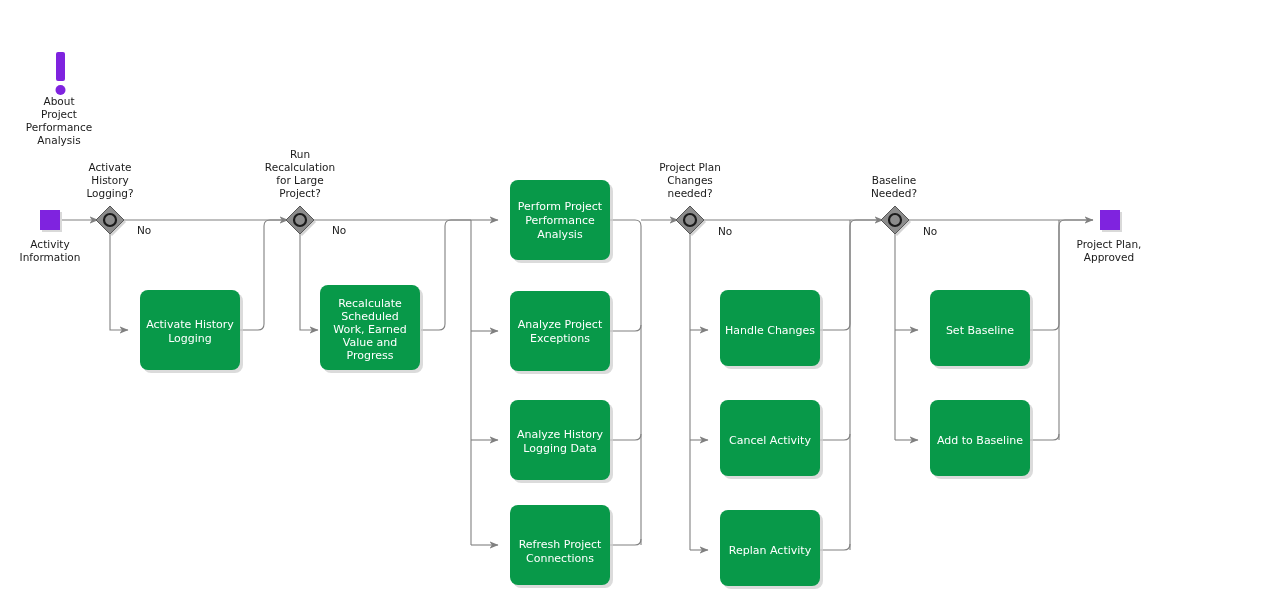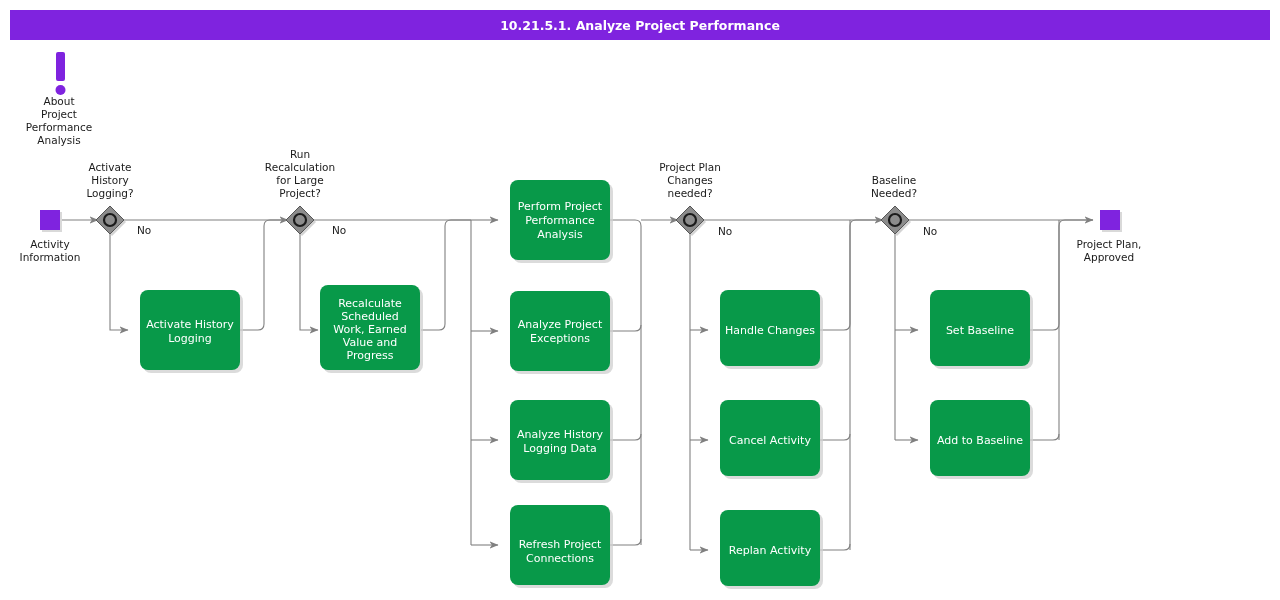--- a/index.html
+++ b/index.html
@@ -103,23 +103,20 @@
     font-family: "DejaVu Sans", sans-serif;
     font-size: 10.5px;
     text-anchor: start;
   }
 </style>
 </head>
 <body>
 
 <div id="canvas">
 
-  <div id="title-bar">
-    <span class="title-text">10.21.5.1. Analyze Project Performance</span>
-  </div>
 
   <svg class="layer" viewBox="0 0 1280 600">
     <defs>
       <marker id="arrow" markerWidth="9" markerHeight="8" refX="8.5" refY="4" orient="auto" markerUnits="userSpaceOnUse">
         <path d="M0,0.4 L9,4 L0,7.6 L2.4,4 Z" class="arrowhead"></path>
       </marker>
     </defs>
 
     <g>
 

